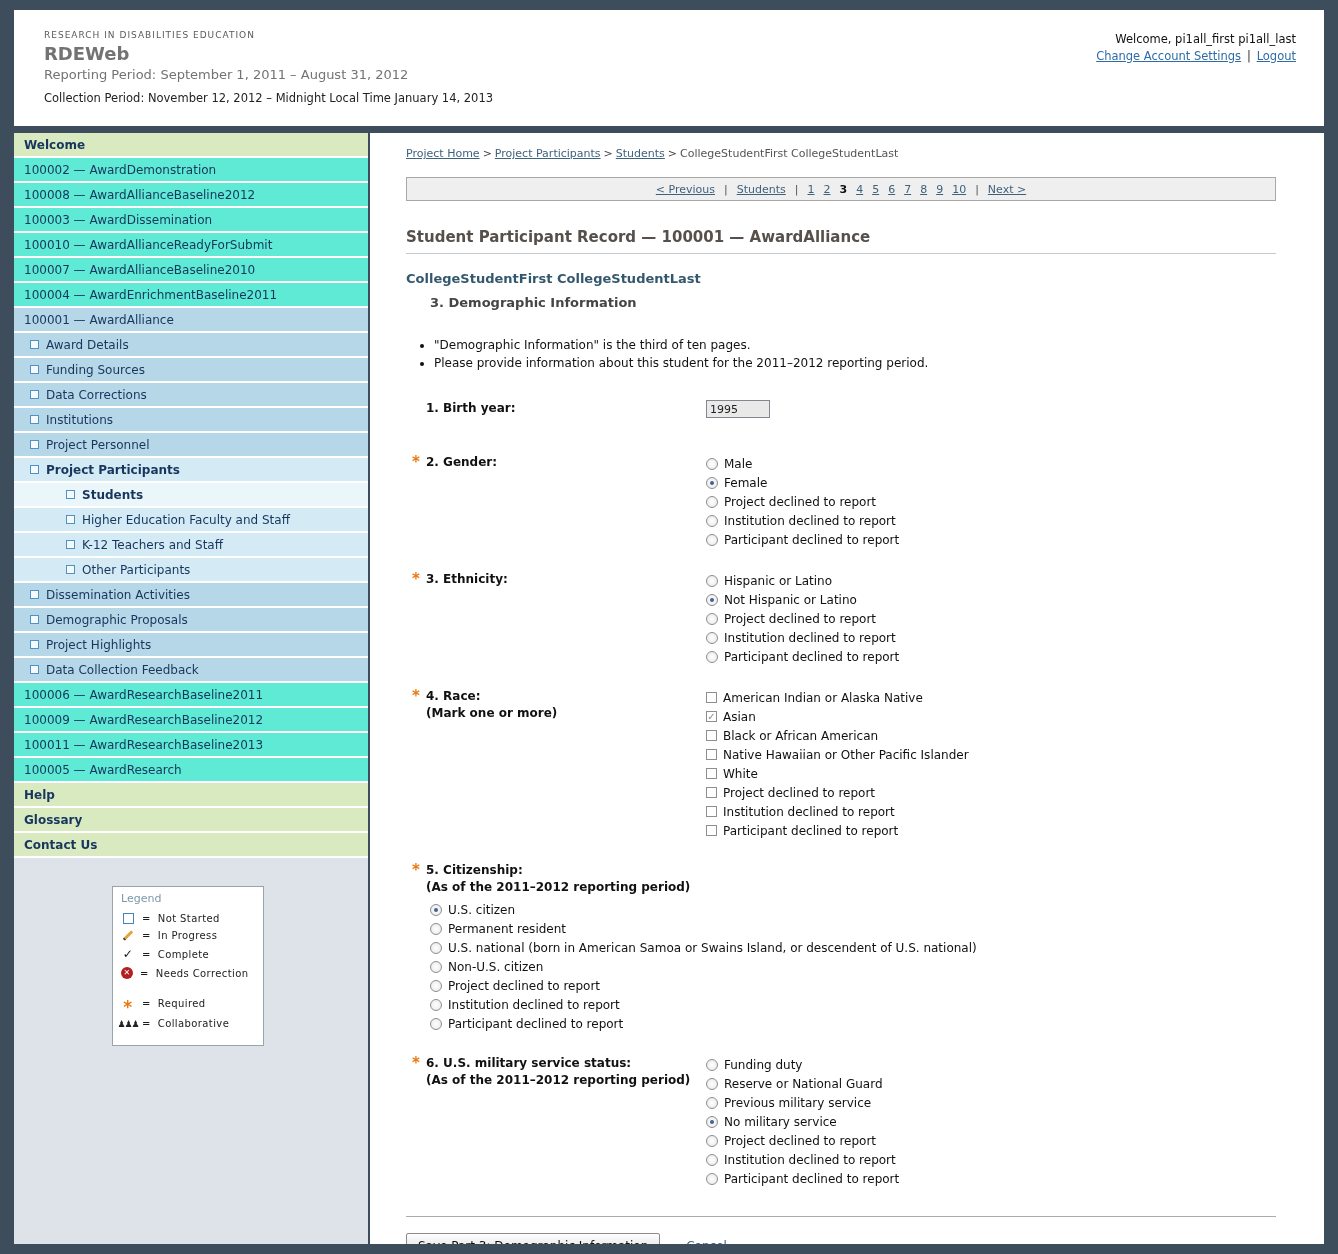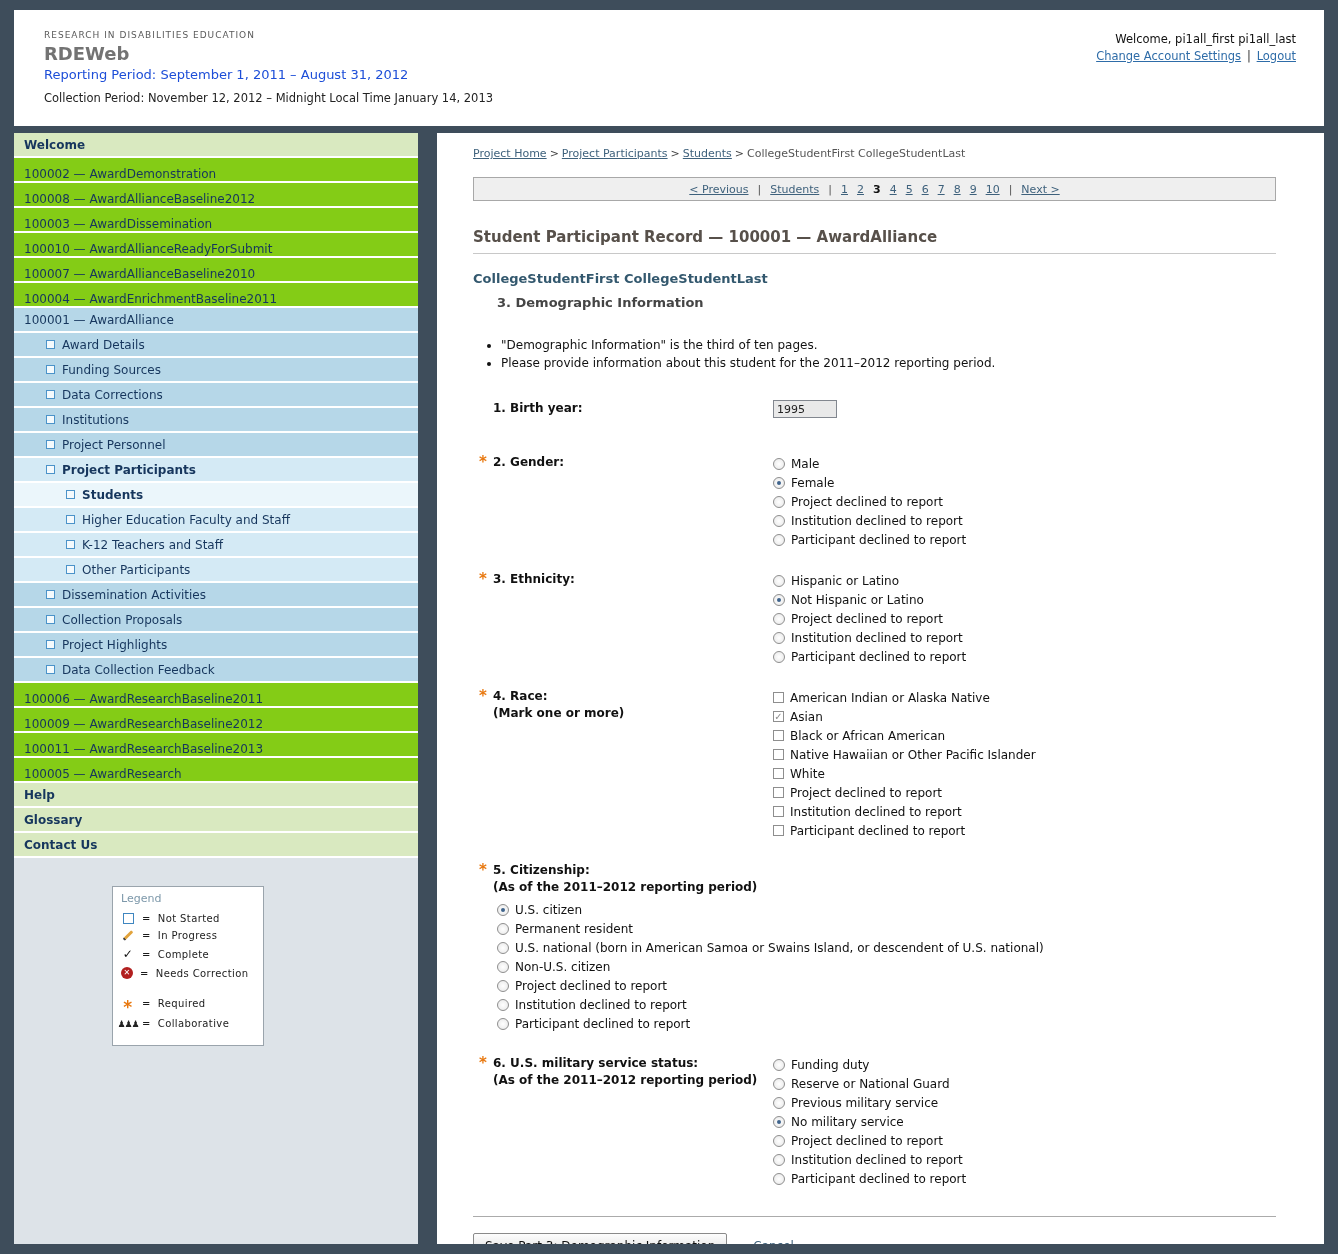--- a/index.html
+++ b/index.html
@@ -4,38 +4,38 @@
 <style>
   * { margin:0; padding:0; box-sizing:border-box; }
   html,body { width:1338px; height:1254px; }
   body { background:#3e4d5b; font-family:"DejaVu Sans","Liberation Sans",sans-serif; font-size:12px; color:#222; }
   .frame { width:1338px; height:1254px; padding:10px 14px; }
 
   
   .header { background:#fff; height:116px; margin-bottom:7px; padding:20px 28px 0 30px; display:flex; justify-content:space-between; }
   .org { font-size:9px; letter-spacing:1px; color:#5a5a5a; margin-bottom:4px; }
   .app { font-size:18px; font-weight:bold; color:#737373; line-height:20px; }
-  .rep { font-size:13px; color:#1d4ed8; margin-top:3px; }
+  .rep { font-size:13px; color:#737373; margin-top:3px; }
   .colp { font-size:11.5px; color:#222; margin-top:9px; }
   .header-right { text-align:right; padding-top:2px; }
   .welcome { font-size:11.5px; color:#111; margin-bottom:3px; }
   .hlink { font-size:11.5px; color:#2e6ca8; text-decoration:underline; cursor:pointer; }
   .hsep { font-size:11.5px; color:#333; margin:0 2px; }
 
   
   .bodywrap { display:flex; height:1111px; }
 
   
-  .sidebar { width:404px; flex:none; background:#dde3e8; margin-right:19px; overflow:hidden; }
+  .sidebar { width:354px; flex:none; background:#dde3e8; margin-right:2px; overflow:hidden; }
   .nav-item { height:25px; display:flex; align-items:center; border-bottom:2px solid #fff; padding-left:10px; color:#16365d; cursor:pointer; }
   .nav-item.bold { font-weight:bold; }
-  .nav-item.lvl1 { padding-left:32px; }
+  .nav-item.lvl1 { padding-left:16px; }
   .nav-item.lvl2 { padding-left:52px; }
   .style-green { background:#d9e9c0; }
-  .style-pink  { background:#84cc16;align-items:flex-end; }
+  .style-pink  { background:#5eead4; }
   .style-blue  { background:#b6d7e8; }
   .style-blue-sel { background:#d4eaf5; }
   .style-blue-cur { background:#ebf6fb; }
   .nav-cb { width:9px; height:9px; border:1px solid #4b93c9; background:#f4fafd; margin-right:7px; flex:none; }
 
   .legend { width:152px; margin:28px 0 0 98px; background:#fff; border:1px solid #9aa4ac; padding:5px 8px 10px; }
   .legend-title { color:#7d98aa; font-size:11px; margin-bottom:8px; }
   .legend-row { display:flex; align-items:center; gap:7px; margin-bottom:6px; font-size:10px; color:#1b1b1b; letter-spacing:.4px; }
   .legend-row.gap { margin-top:16px; }
   .leq { color:#1b1b1b; }
@@ -175,21 +175,21 @@
           <div class="nav-item style-blue-sel lvl2">
             <span class="nav-cb"></span>
             <span class="nav-label">Other Participants</span>
           </div>
           <div class="nav-item style-blue lvl1">
             <span class="nav-cb"></span>
             <span class="nav-label">Dissemination Activities</span>
           </div>
           <div class="nav-item style-blue lvl1">
             <span class="nav-cb"></span>
-            <span class="nav-label">Collection Proposals</span>
+            <span class="nav-label">Demographic Proposals</span>
           </div>
           <div class="nav-item style-blue lvl1">
             <span class="nav-cb"></span>
             <span class="nav-label">Project Highlights</span>
           </div>
           <div class="nav-item style-blue lvl1">
             <span class="nav-cb"></span>
             <span class="nav-label">Data Collection Feedback</span>
           </div>
           <div class="nav-item style-pink lvl0">

